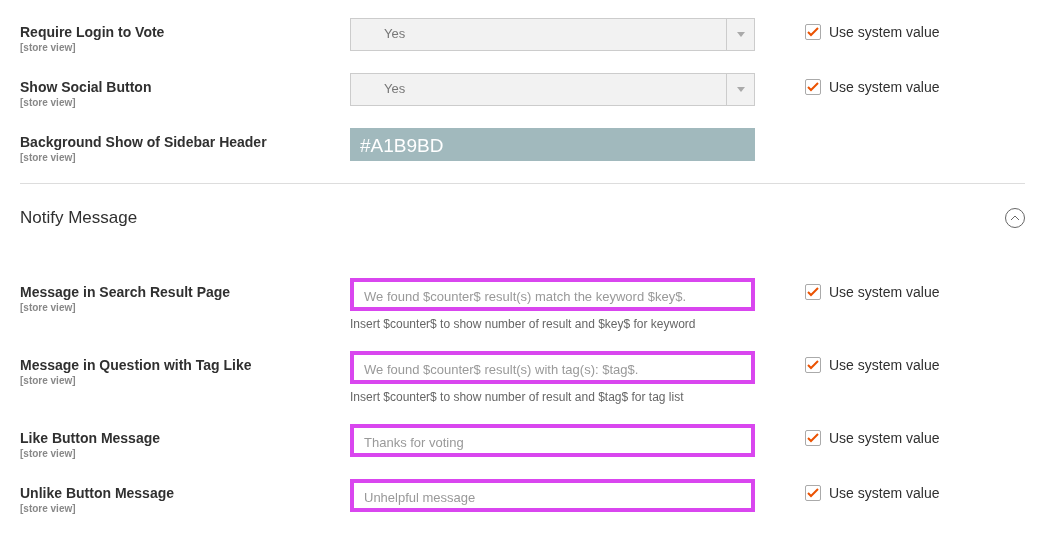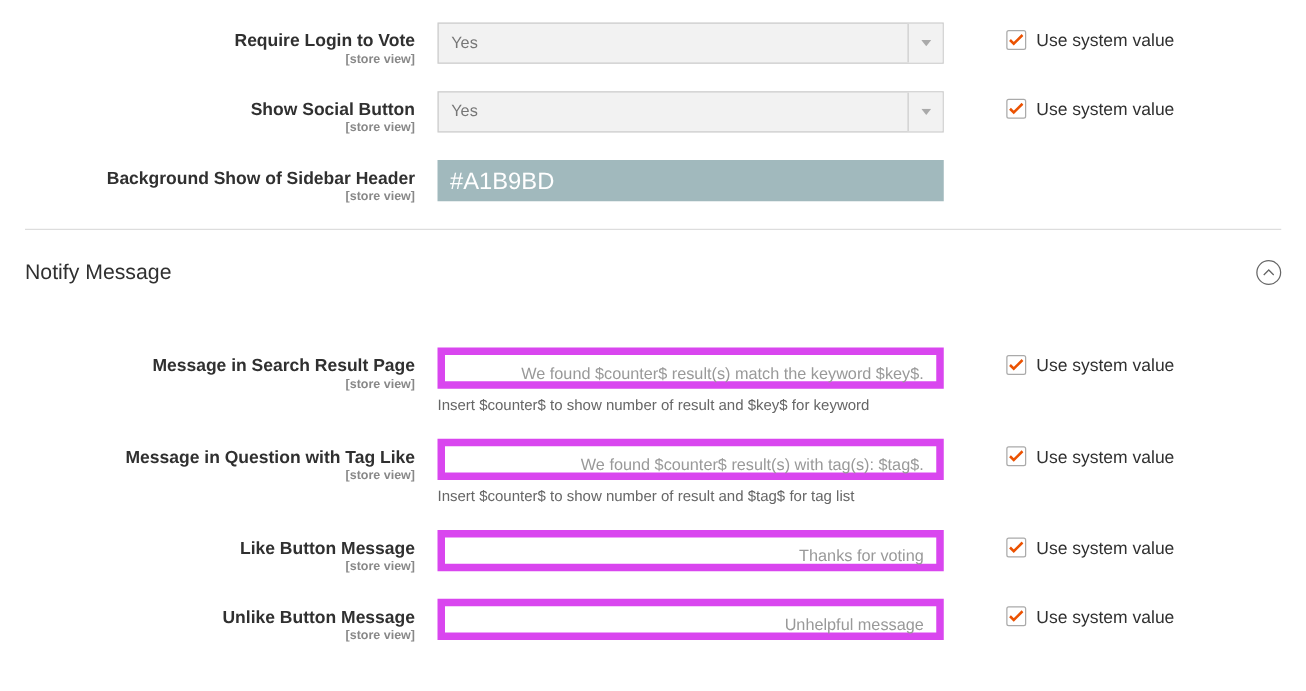--- a/index.html
+++ b/index.html
@@ -11,21 +11,20 @@
     width: 1045px;
   }
   .config-rows { padding: 18px 20px 0 20px; }
   .row {
     display: flex;
     align-items: flex-start;
     margin-bottom: 20px;
   }
   .label-col {
     width: 330px;
-    text-align: right;
     padding-right: 18px;
     padding-top: 6px;
   }
   .label-main {
     font-size: 14px;
     color: #303030;
     font-weight: 600;
   }
   .label-scope {
     display: block;
@@ -36,44 +35,44 @@
   }
   .field-col {
     width: 405px;
   }
   .select-disabled {
     display: flex;
     align-items: stretch;
     border: 1px solid #ccc;
     background: #f2f2f2;
     height: 33px;
+    padding-left: 23px;
   }
   .select-disabled .sel-val {
     flex: 1;
     padding: 7px 10px 0 10px;
     color: #777;
     font-size: 13px;
   }
   .select-disabled .sel-arrow {
     width: 28px;
     border-left: 1px solid #ccc;
     display: flex;
     align-items: center;
     justify-content: center;
     background: #f2f2f2;
   }
   .sel-arrow svg { display: block; }
   .text-input-disabled {
-    border: 6px solid #d946ef;
+    border: 4px solid #d946ef;
     background: #fff;
     height: 33px;
     padding: 7px 10px 0 10px;
     color: #999;
     font-size: 13px;
-    text-align: right;
   }
   .color-input {
     height: 33px;
     padding: 7px 10px 0 10px;
     color: #fff;
     font-size: 19px;
   }
   .help-note {
     font-size: 12px;
     color: #666;

